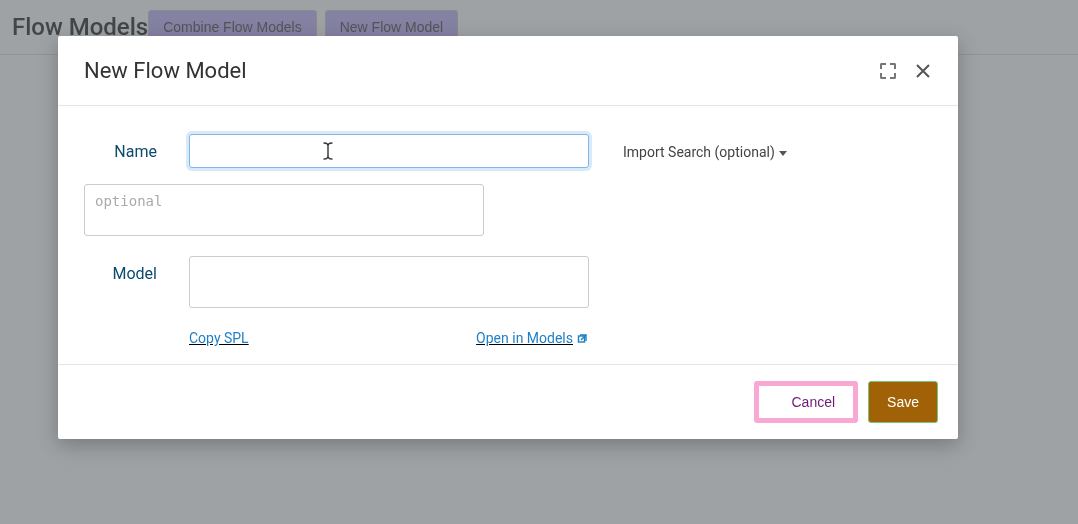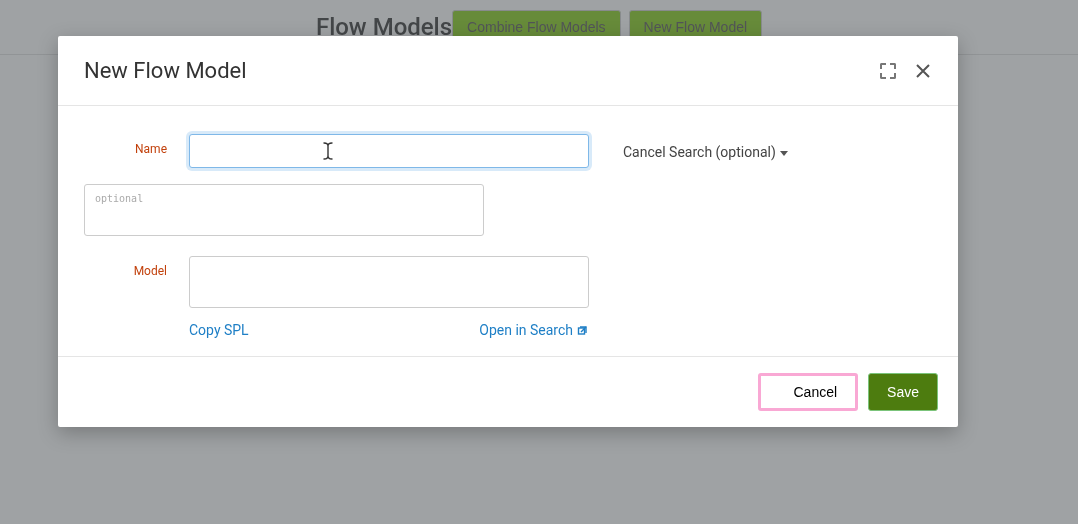--- a/index.html
+++ b/index.html
@@ -7,37 +7,37 @@
       font-family: -apple-system, BlinkMacSystemFont, "Segoe UI", Roboto, Helvetica, Arial, sans-serif;
       background: #fff;
       width: 1078px;
       height: 524px;
       overflow: hidden;
       position: relative;
     }
     .page-header {
       display: flex;
       align-items: center;
-      justify-content: center;
+      justify-content: flex-start;
       padding: 10px 12px;
       border-bottom: 1px solid #e0e0e0;
       background: #fff;
     }
     .page-title {
       font-size: 24px;
       font-weight: 500;
       color: #333;
     }
     .header-buttons {
       display: flex;
       gap: 8px;
     }
     .header-btn {
       border: 1px solid #ccc;
-      background: #84cc16;
+      background: #c4b5fd;
       color: #555;
       padding: 8px 14px;
       font-size: 14px;
       border-radius: 3px;
       cursor: pointer;
     }
     .overlay {
       position: absolute;
       inset: 0;
       background: rgba(80, 85, 90, 0.55);
@@ -93,24 +93,24 @@
       flex: 0 0 auto;
     }
     .form-row {
       display: flex;
       align-items: flex-start;
       margin-bottom: 16px;
     }
     .form-label {
       width: 105px;
       text-align: right;
-      padding-right: 22px;
+      padding-right: 32px;
       padding-top: 8px;
-      color: #c2410c;
-      font-size: 12px;
+      color: #0c4a6e;
+      font-size: 16px;
     }
     .form-control {
       width: 400px;
     }
     .text-input {
       width: 100%;
       height: 34px;
       border: 1px solid #ccc;
       border-radius: 3px;
       padding: 6px 10px;
@@ -120,31 +120,32 @@
     .text-input.focused {
       border: 1px solid #7fb8e8;
       box-shadow: 0 0 0 3px rgba(100, 170, 230, 0.25);
       outline: none;
     }
     .textarea {
       width: 100%;
       border: 1px solid #ccc;
       border-radius: 3px;
       padding: 8px 10px;
-      font-size: 10px;
+      font-size: 14px;
       color: #333;
       resize: none;
     }
     .textarea::placeholder { color: #aaa; }
     .desc-area { height: 52px; }
     .search-area { height: 52px; }
     .search-links {
       display: flex;
       justify-content: space-between;
-      margin-top: 10px;
+      margin-top: 18px;
+      text-decoration: underline;
     }
     .link {
       color: #1e7fc6;
       font-size: 14px;
       cursor: pointer;
       text-decoration: none;
       display: inline-flex;
       align-items: center;
       gap: 4px;
     }
@@ -178,26 +179,26 @@
     }
     .btn {
       padding: 8px 18px;
       font-size: 14px;
       border-radius: 3px;
       cursor: pointer;
       border: 1px solid transparent;
     }
     .btn-cancel {
       background: #fff;
-      border: 3px solid #f9a8d4;
-      color: #000000;
+      border: 5px solid #f9a8d4;
+      color: #701a75;
       padding-left: 32px;
     }
     .btn-save {
-      background: #4d7c0f;
+      background: #a16207;
       border: 1px solid #7bc47b;
       color: #fff;
     }
     .ibeam-cursor {
       position: absolute;
       width: 20px;
       height: 20px;
       pointer-events: none;
       color: #333;
     }
@@ -249,38 +250,38 @@
         </div>
       </div>
 
       <div class="form-row" style="margin-bottom:0;">
         <div class="form-label">Model</div>
         <div class="form-control">
           <textarea class="textarea search-area" style=""></textarea>
           <div class="search-links">
             <a class="link">Copy SPL</a>
             <a class="link">
-              <span>Open in Search</span>
+              <span>Open in Models</span>
               <span class="ext-icon">
                 <svg width="12" height="12" viewBox="0 0 12 12">
                   <path d="M3 3 H9 V9" stroke="#1e7fc6" stroke-width="1.4" fill="none"></path>
                   <path d="M9 3 L4 8" stroke="#1e7fc6" stroke-width="1.4" fill="none"></path>
                   <rect x="1.5" y="4" width="6" height="6" stroke="#1e7fc6" stroke-width="1.4" fill="none"></rect>
                 </svg>
               </span>
             </a>
           </div>
         </div>
       </div>
 
     </div>
 
     <div class="import-col">
       <div class="import-link">
-        <span>Cancel Search (optional)</span>
+        <span>Import Search (optional)</span>
         <span class="caret-down"></span>
       </div>
     </div>
   </div>
 
   <div class="modal-footer">
     <button class="btn btn-cancel">Cancel</button>
     <button class="btn btn-save">Save</button>
   </div>
 </div>

